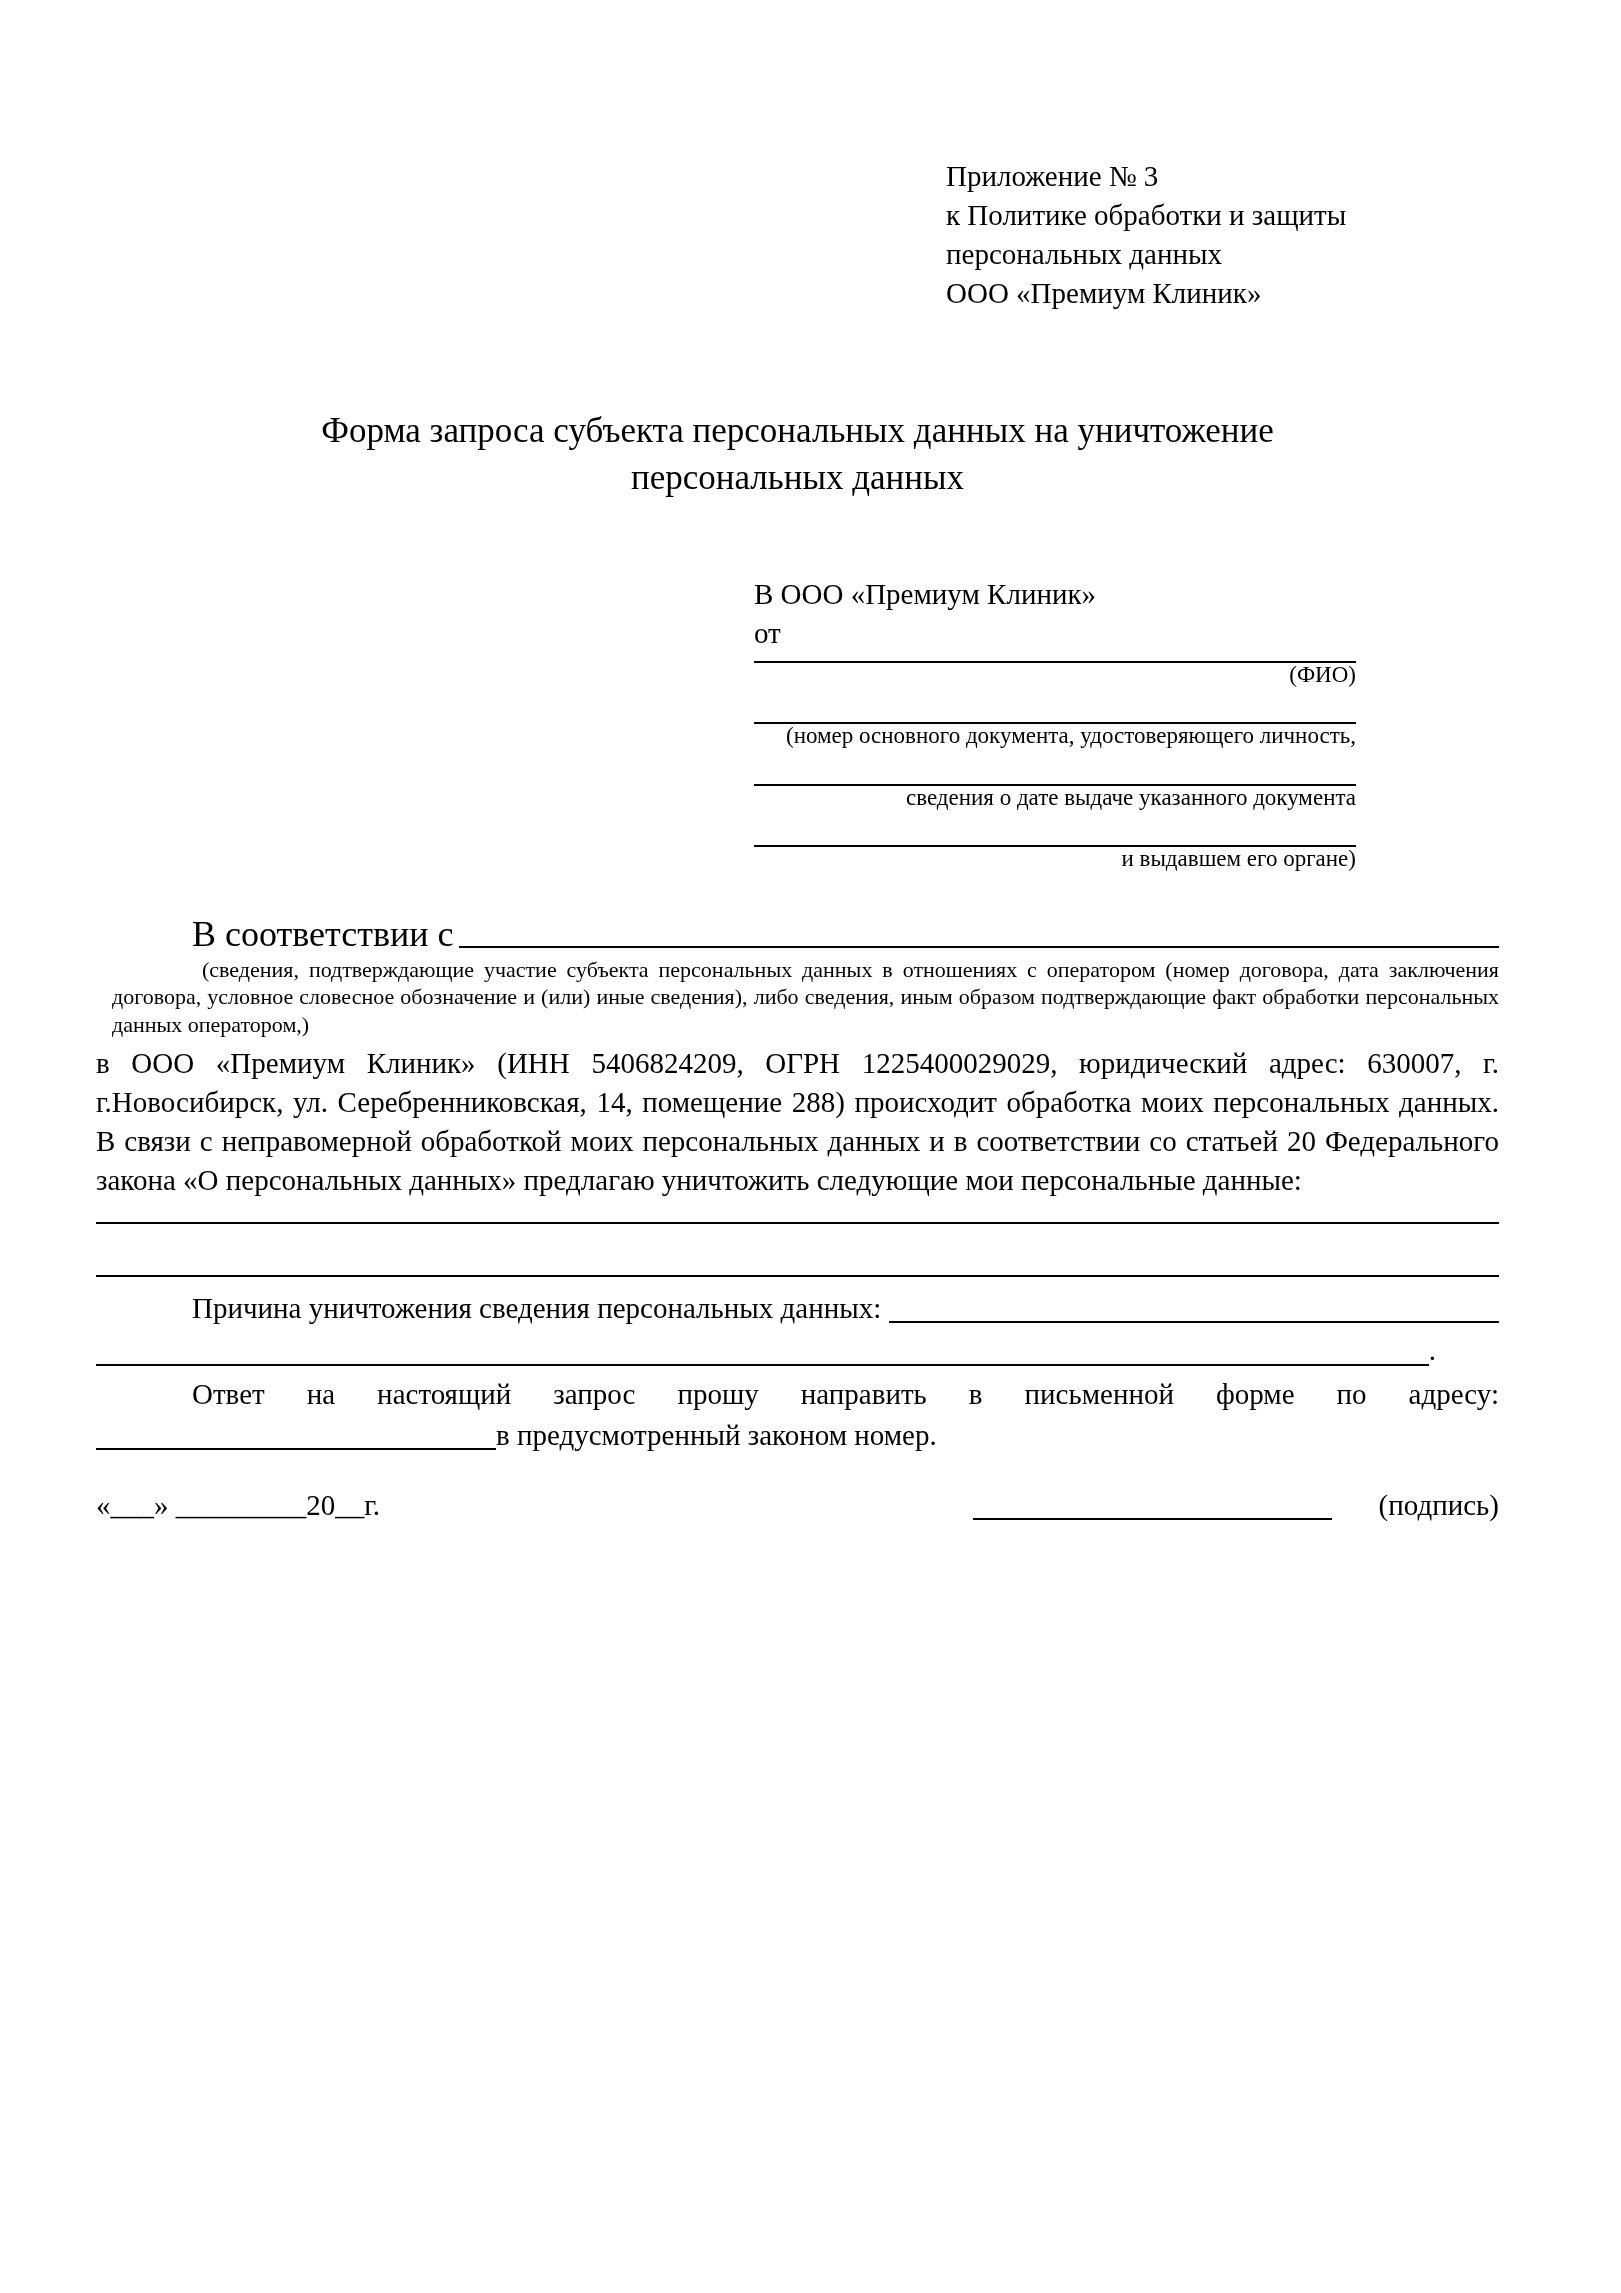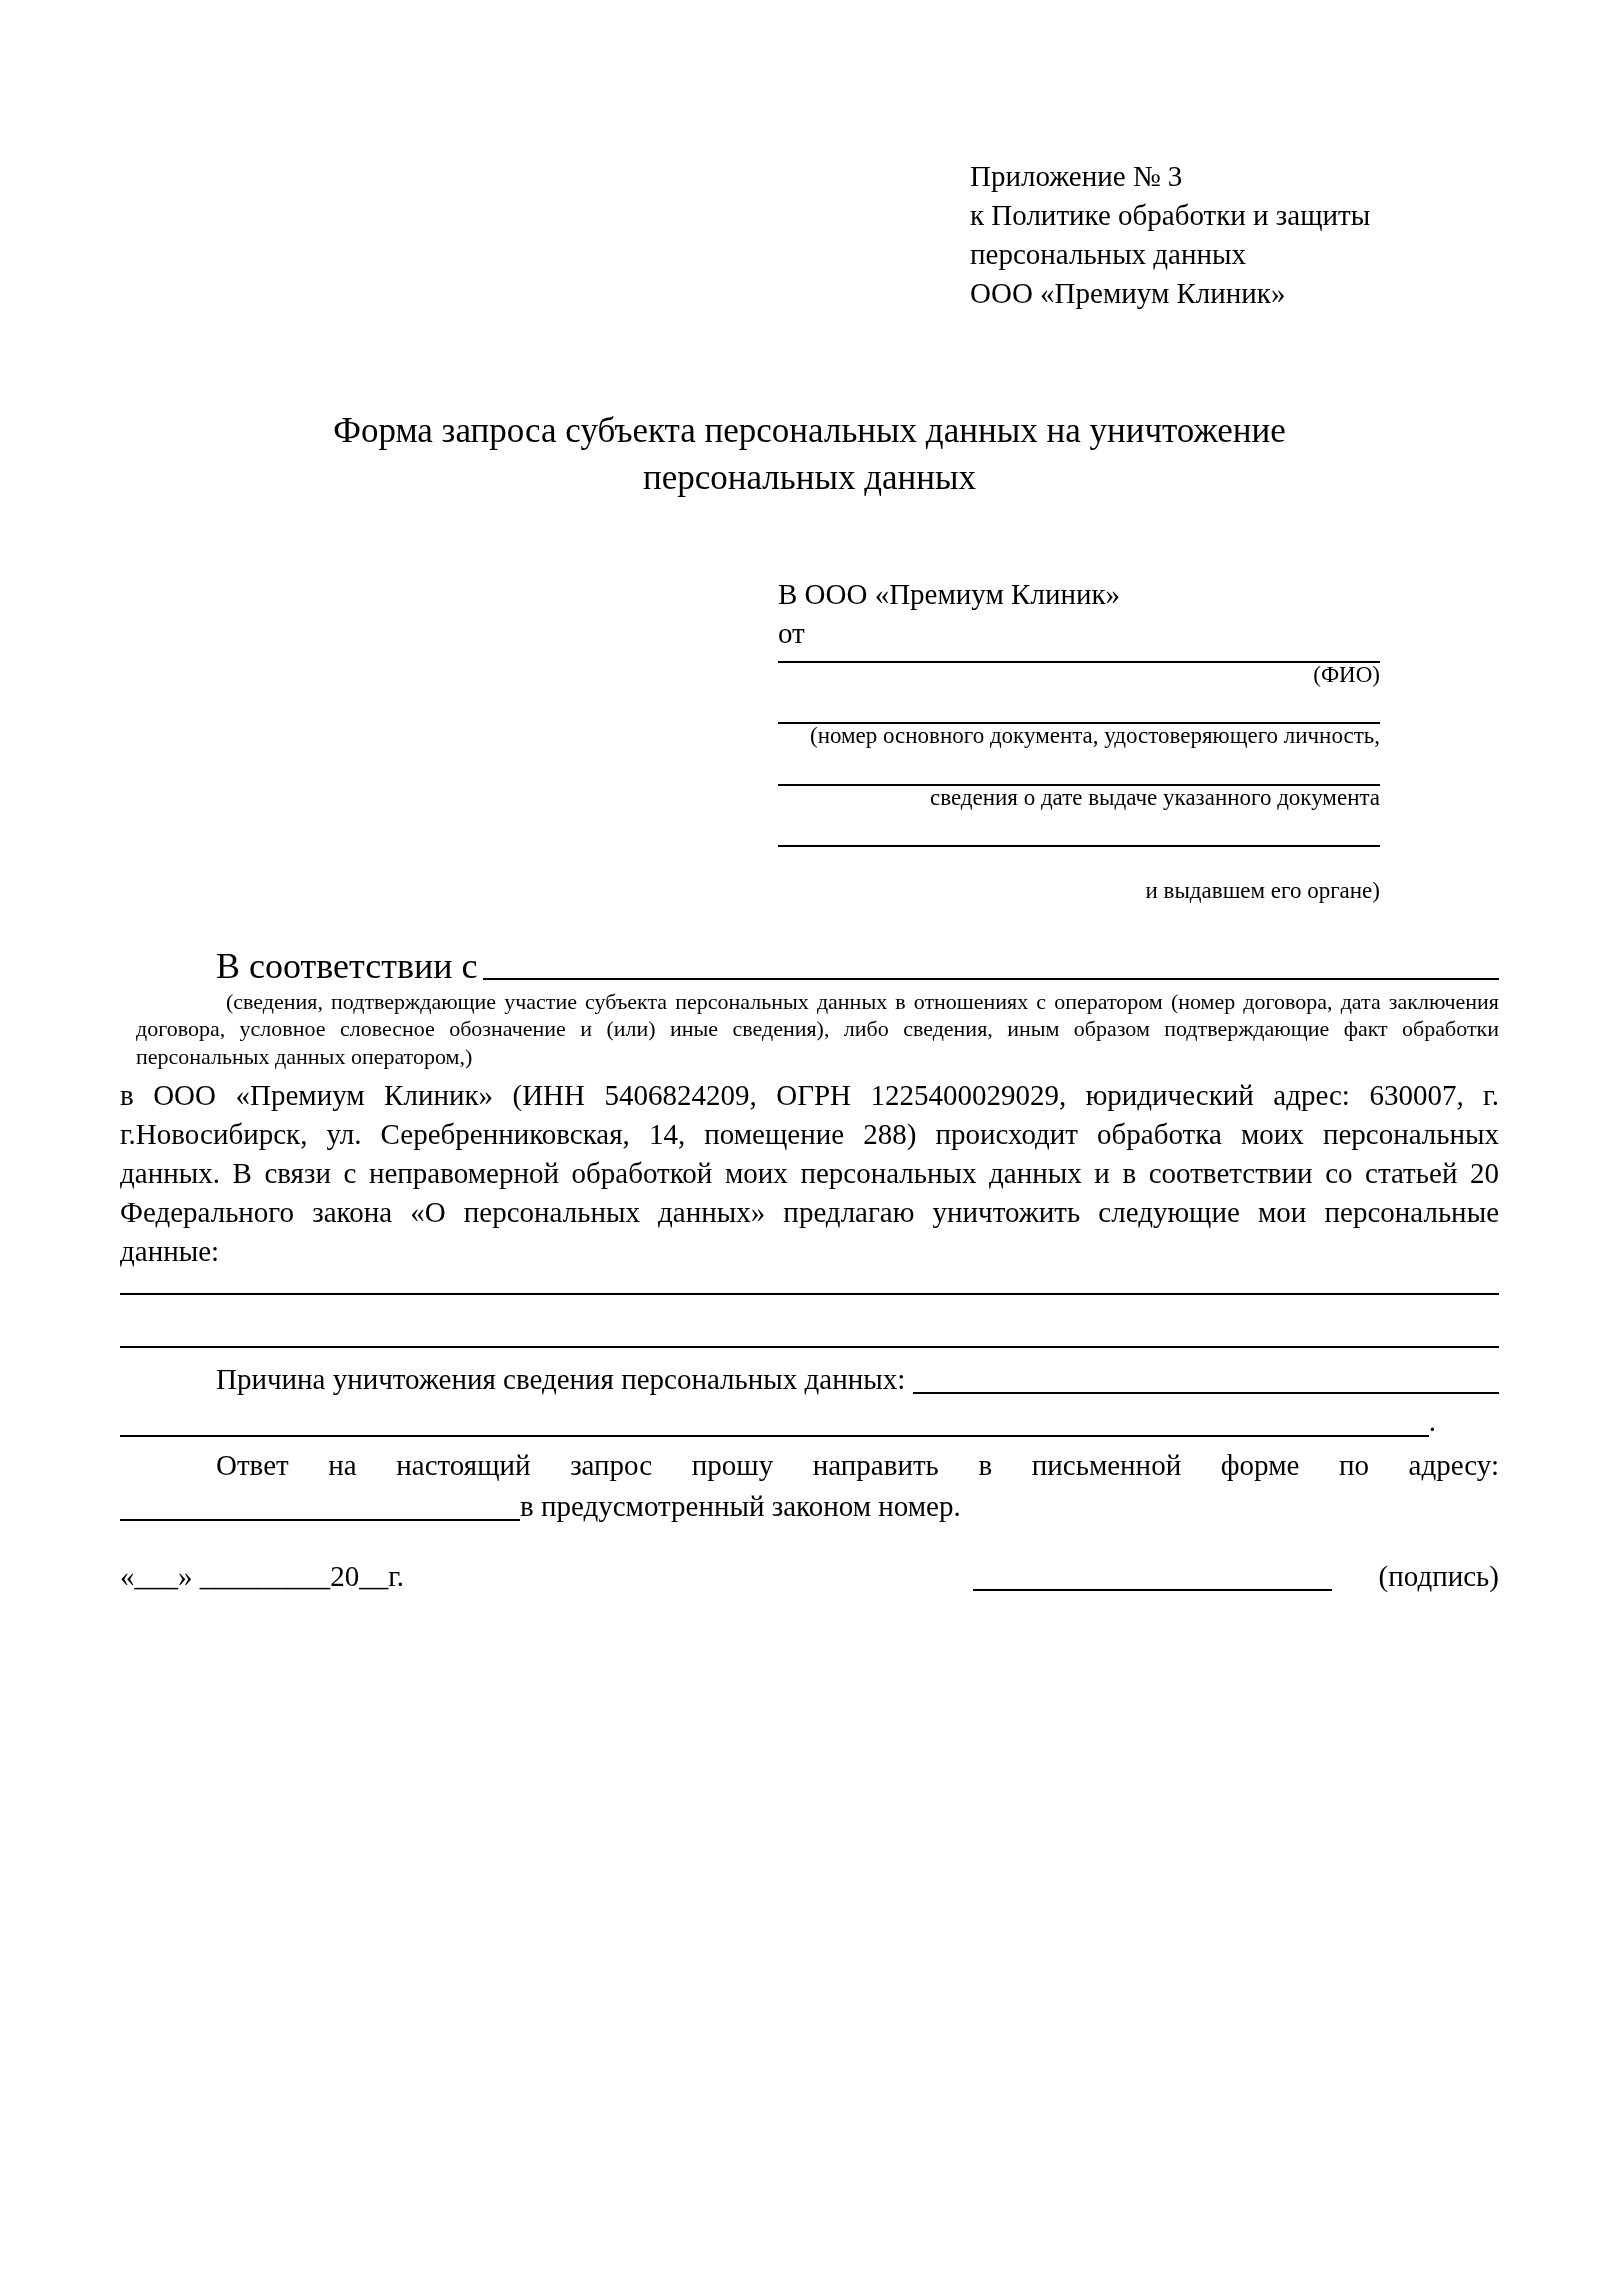--- a/index.html
+++ b/index.html
@@ -8,21 +8,21 @@
     background: #ffffff;
   }
   .page {
     position: relative;
     width: 1621px;
     height: 2294px;
     background: #ffffff;
     color: #000000;
     font-family: "Liberation Serif", "DejaVu Serif", serif;
     box-sizing: border-box;
-    padding: 157px 122px 0 120px;
+    padding: 157px 122px 0 96px;
     overflow: hidden;
   }
   
   .appendix-header {
     margin-left: 850px;
     font-size: 29px;
     line-height: 39px;
     white-space: nowrap;
   }
   
@@ -47,21 +47,21 @@
     border-top: 2.9px solid #000;
     height: 0;
     margin-top: 7.8px;
   }
   .field .caption {
     text-align: right;
     font-size: 23px;
     line-height: 23.5px;
     margin-bottom: 36px;
   }
-  .field:last-child .caption { margin-bottom: 0; margin-top: 32px; }
+  .field:last-child .caption { margin-bottom: 0; }
   
   .accordance-row {
     margin-top: 44px;
     display: flex;
     align-items: flex-end;
     font-size: 36px;
     line-height: 39px;
   }
   .accordance-row .label {
     padding-left: 96px;

